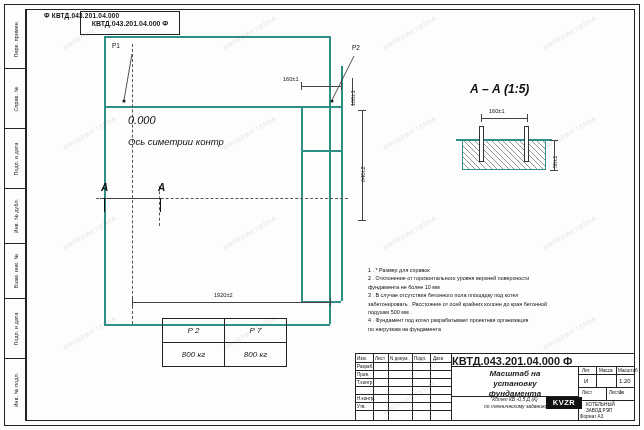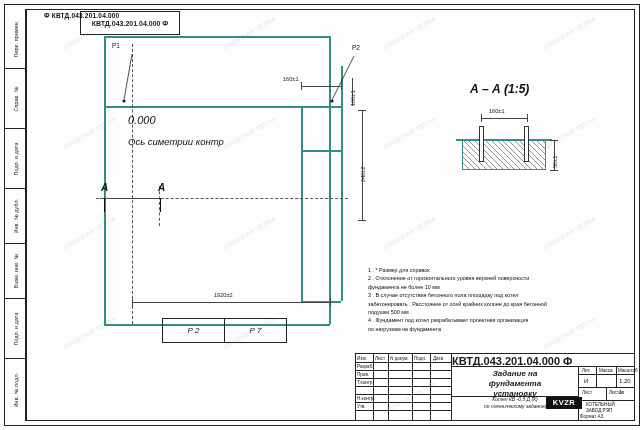--- a/index.html
+++ b/index.html
@@ -366,20 +366,24 @@
     <div>подушки 500 мм .</div>
     <div>4 . Фундамент под котел разрабатывает проектная организация</div>
     <div>по нагрузкам на фундамента</div>
   </div>
 
   <table class="abs ptbl" style="left:162px; top:318px;">
     <tbody>
         <tr>
       <td>Р 2</td>
       <td>Р 7</td>
+    </tr>
+    <tr>
+      <td>800 кг</td>
+      <td>800 кг</td>
     </tr>
   </tbody>
     </table>
 
   <div class="abs tb"></div>
 
   <div class="abs tb-line" style="left:355px; top:362px; width:96px; height:0.7px;"></div>
   <div class="abs tb-line" style="left:355px; top:370px; width:96px; height:0.7px;"></div>
   <div class="abs tb-line" style="left:355px; top:378px; width:96px; height:0.7px;"></div>
   <div class="abs tb-line" style="left:355px; top:386px; width:96px; height:0.7px;"></div>
@@ -409,23 +413,23 @@
   <div class="tb-txt" style="left:433px; top:356px;">Дата</div>
 
   <div class="tb-txt" style="left:357px; top:364px;">Разраб.</div>
   <div class="tb-txt" style="left:357px; top:372px;">Пров.</div>
   <div class="tb-txt" style="left:357px; top:380px;">Т.контр.</div>
   <div class="tb-txt" style="left:357px; top:396px;">Н.контр.</div>
   <div class="tb-txt" style="left:357px; top:404px;">Утв.</div>
 
   <div class="tb-code">КВТД.043.201.04.000  Ф</div>
   <div class="tb-title">
-    <div>Задание на</div>
+    <div>Масштаб на</div>
+    <div>установку</div>
     <div>фундамента</div>
-    <div>установку</div>
   </div>
   <div class="tb-sub">
     <div>Котел  КВ -0,5  Д  (К)</div>
     <div>по техническому заданию</div>
   </div>
 
   <div class="tb-txt" style="left:582px; top:368px;">Лит.</div>
   <div class="tb-txt" style="left:599px; top:368px;">Масса</div>
   <div class="tb-txt" style="left:618px; top:368px;">Масштаб</div>
   <div class="tb-txt" style="left:584px; top:378px; font-size:6px;">И</div>

